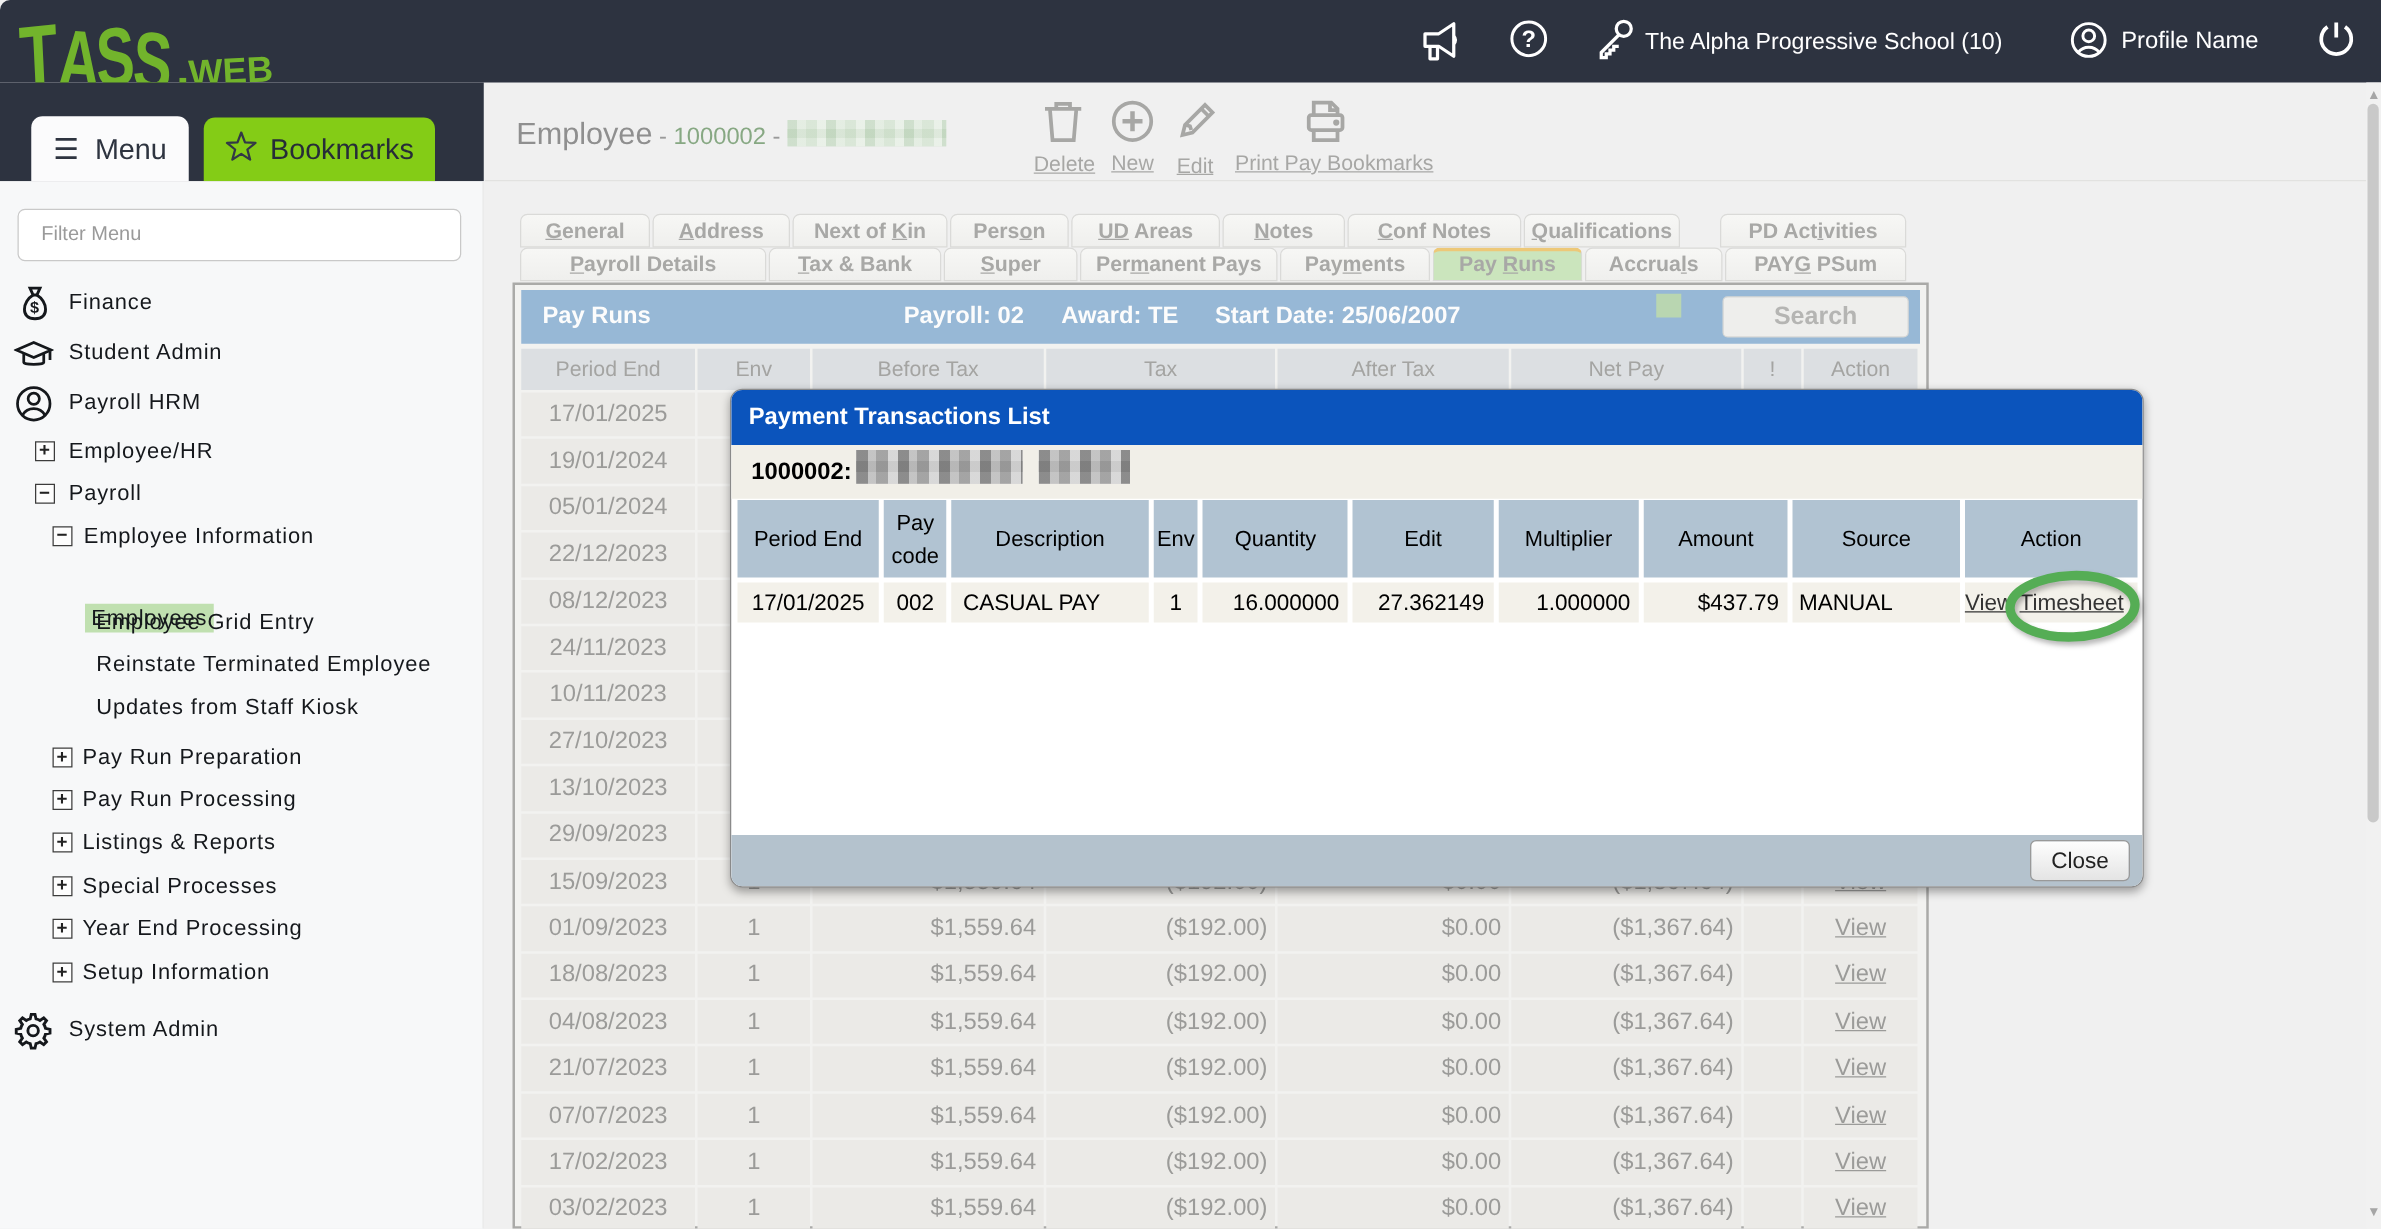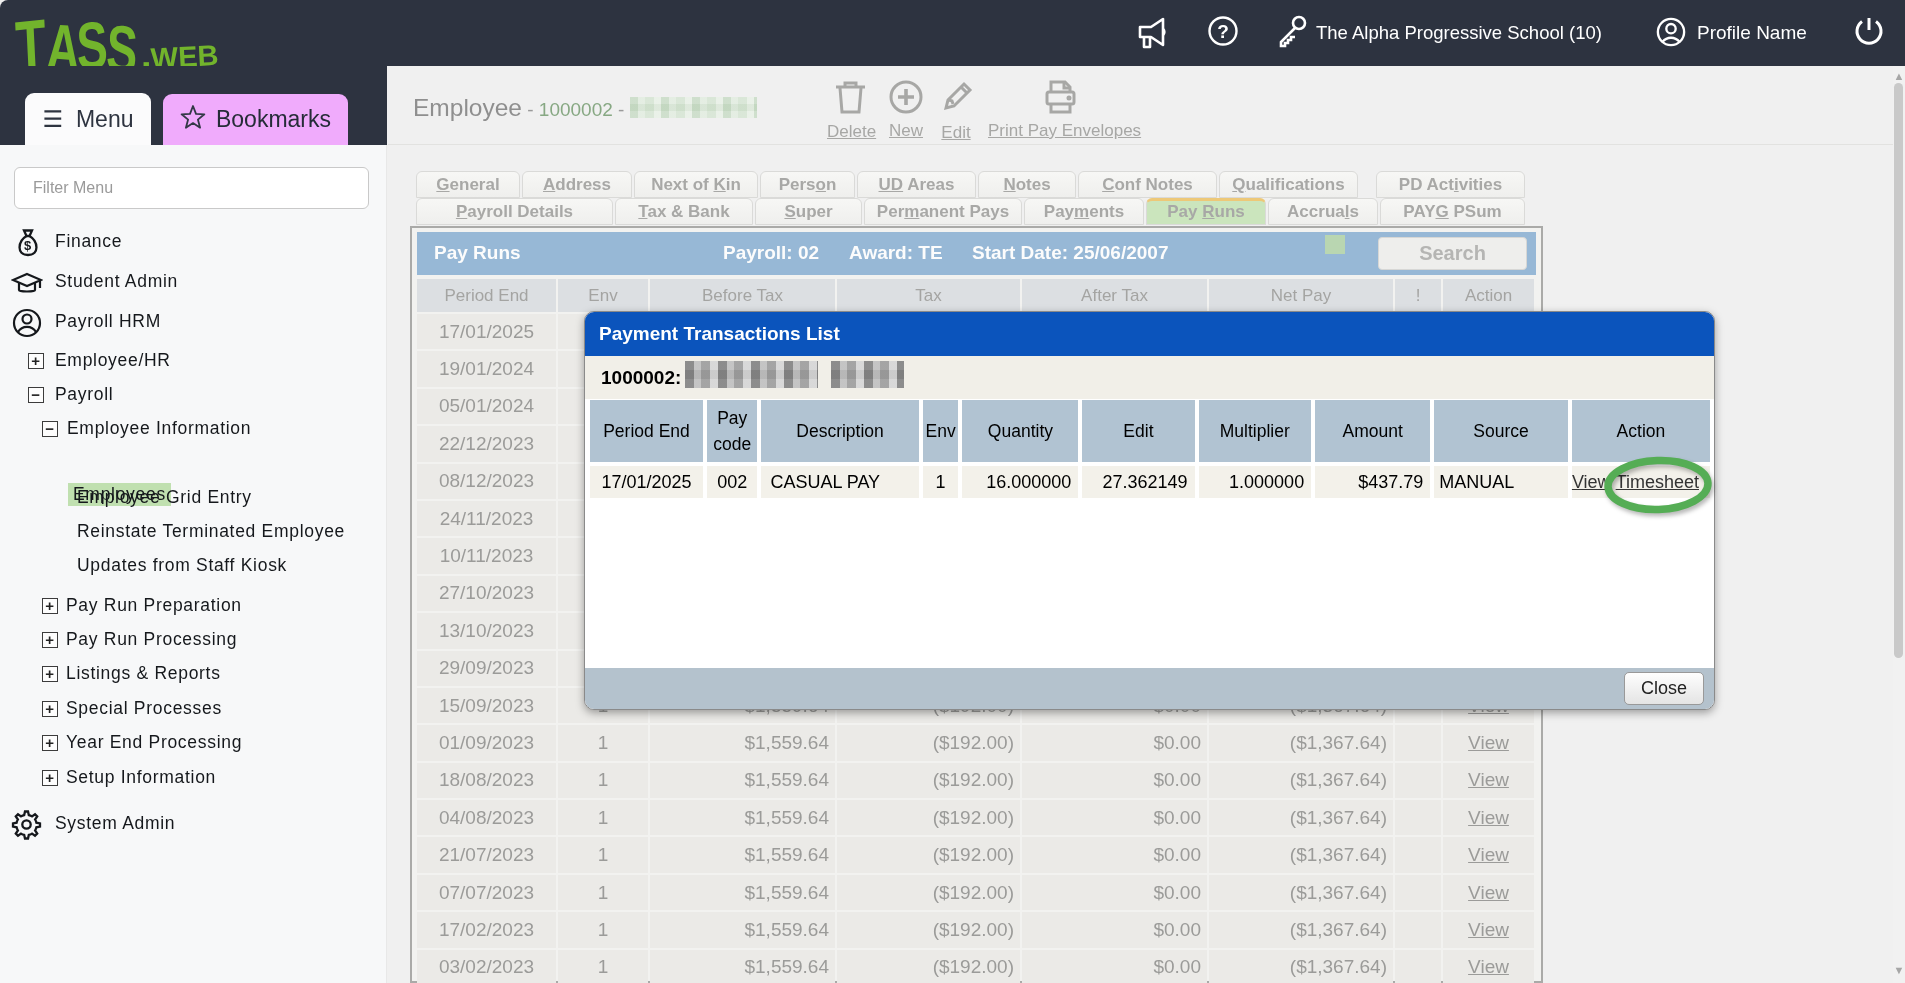--- a/index.html
+++ b/index.html
@@ -9,21 +9,21 @@
 
 #topbar { position:absolute; left:0; top:0; width:1905px; height:66px; background:#2d3340; border-top-left-radius:8px; }
 #logo { position:absolute; left:0px; top:2px; }
 .tb-ic { position:absolute; top:16px; }
 .tb-txt { position:absolute; top:0; height:66px; line-height:66px; color:#fff; font-size:20px; }
 
 
 #side-dark { position:absolute; left:0; top:66px; width:387px; height:79px; background:#2d3340; }
 #sidebar { position:absolute; left:0; top:145px; width:387px; height:838px; background:#f7f8f9; border-right:1px solid #e8e8e8; }
 #tab-menu { position:absolute; left:25px; top:93px; width:126px; height:52px; background:#fbfbfc; border-radius:9px 9px 0 0; color:#2e3440; font-size:23px; line-height:52px; text-align:center; }
-#tab-book { position:absolute; left:163px; top:94px; width:185px; height:51px; background:#f0abfc; border-radius:9px 9px 0 0; color:#262c38; font-size:23px; line-height:51px; text-align:center; }
+#tab-book { position:absolute; left:163px; top:94px; width:185px; height:51px; background:#84cc16; border-radius:9px 9px 0 0; color:#262c38; font-size:23px; line-height:51px; text-align:center; }
 #filter { position:absolute; left:14px; top:22px; width:355px; height:42px; background:#fff; border:1px solid #c9c9c9; border-radius:6px; color:#9a9a9a; font-size:16px; line-height:40px; padding-left:18px; }
 .mrow { position:absolute; left:0; width:387px; height:30px; color:#15181c; font-size:17.5px; letter-spacing:0.7px; white-space:nowrap; }
 .mrow svg, .mrow .pm { position:absolute; }
 .mtxt { position:absolute; top:3px; }
 .pm { width:16px; height:16px; border:1.5px solid #3c3c3c; background:#fdfdfd; font-size:15px; line-height:13px; text-align:center; color:#222; top:6px; font-weight:bold; }
 .hl { background:#c0e0b0; padding:1px 5px 2px 5px; margin-left:-5px; }
 
 
 #main-head { position:absolute; left:388px; top:66px; width:1505px; height:79px; background:#f0f0f0; border-bottom:1px solid #e2e2e0; }
 #title { position:absolute; left:413px; top:94px; font-size:24.5px; color:#8f8f8f; white-space:nowrap; }
@@ -116,32 +116,32 @@
 <div class="tool" style="left:988px; top:80px; width:144px;">
   <svg width="35" height="34" viewBox="0 0 35 34">
         <g fill="none" stroke="#a7a7a5" stroke-width="3">
           <path d="M8 12 L8 2 L22 2 L27 7 L27 12"></path>
           <path d="M21 2 L21 8 L27 8"></path>
           <rect x="4" y="12" width="27" height="12" rx="2"></rect>
           <path d="M8 24 L8 32 L27 32 L27 24"></path>
           <circle cx="26" cy="18" r="1" fill="#a7a7a5"></circle>
         </g>
       </svg>
-  <span class="lbl">Print Pay Envelopes</span>
+  <span class="lbl">Print Pay Bookmarks</span>
 </div>
 
 <div id="tabrows">
       <div class="tab" style="left:416px; top:171px; width:104px;"><u>G</u>eneral</div>
       <div class="tab" style="left:522px; top:171px; width:110px;"><u>A</u>ddress</div>
       <div class="tab" style="left:634px; top:171px; width:124px;">Next of <u>K</u>in</div>
       <div class="tab" style="left:760px; top:171px; width:95px;">Pers<u>o</u>n</div>
       <div class="tab" style="left:857px; top:171px; width:119px;"><u>UD</u> Areas</div>
       <div class="tab" style="left:978px; top:171px; width:98px;"><u>N</u>otes</div>
       <div class="tab" style="left:1078px; top:171px; width:139px;"><u>C</u>onf Notes</div>
-      <div class="tab" style="left:1219px; top:171px; width:139px;"><u>Q</u>ualifications</div>
+      <div class="tab" style="left:1219px; top:171px; width:125px;"><u>Q</u>ualifications</div>
       <div class="tab" style="left:1376px; top:171px; width:149px;">PD Act<u>i</u>vities</div>
       <div class="tab" style="left:416px; top:198px; width:197px;"><u>P</u>ayroll Details</div>
       <div class="tab" style="left:615px; top:198px; width:138px;"><u>T</u>ax &amp; Bank</div>
       <div class="tab" style="left:755px; top:198px; width:107px;"><u>S</u>uper</div>
       <div class="tab" style="left:864px; top:198px; width:158px;">Per<u>m</u>anent Pays</div>
       <div class="tab" style="left:1024px; top:198px; width:120px;">Pay<u>m</u>ents</div>
       <div class="tab act" style="left:1146px; top:198px; width:120px;">Pay <u>R</u>uns</div>
       <div class="tab" style="left:1268px; top:198px; width:110px;">Accrua<u>l</u>s</div>
       <div class="tab" style="left:1380px; top:198px; width:145px;">PAY<u>G</u> PSum</div>
     </div>

